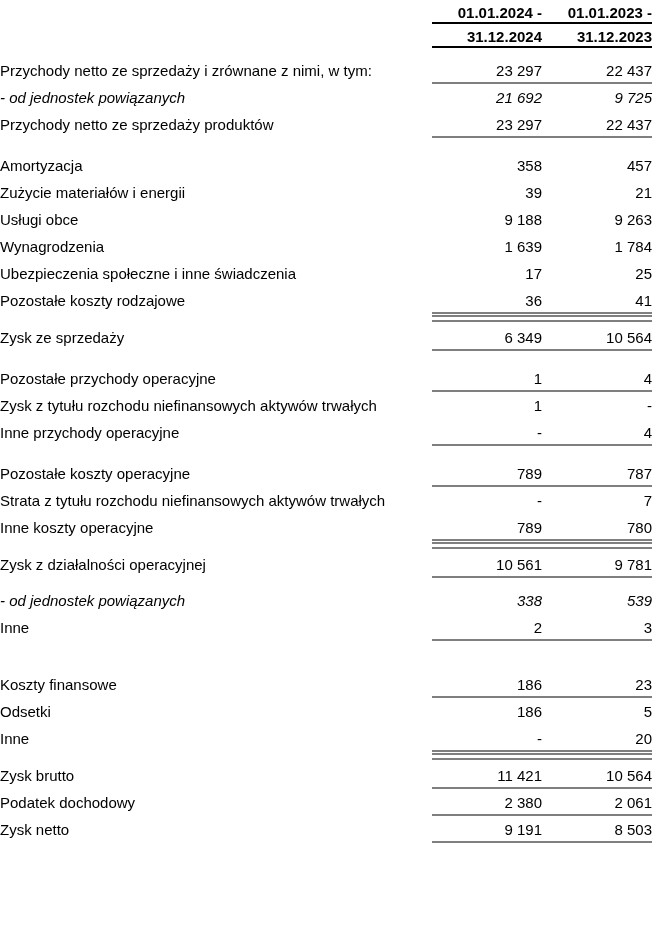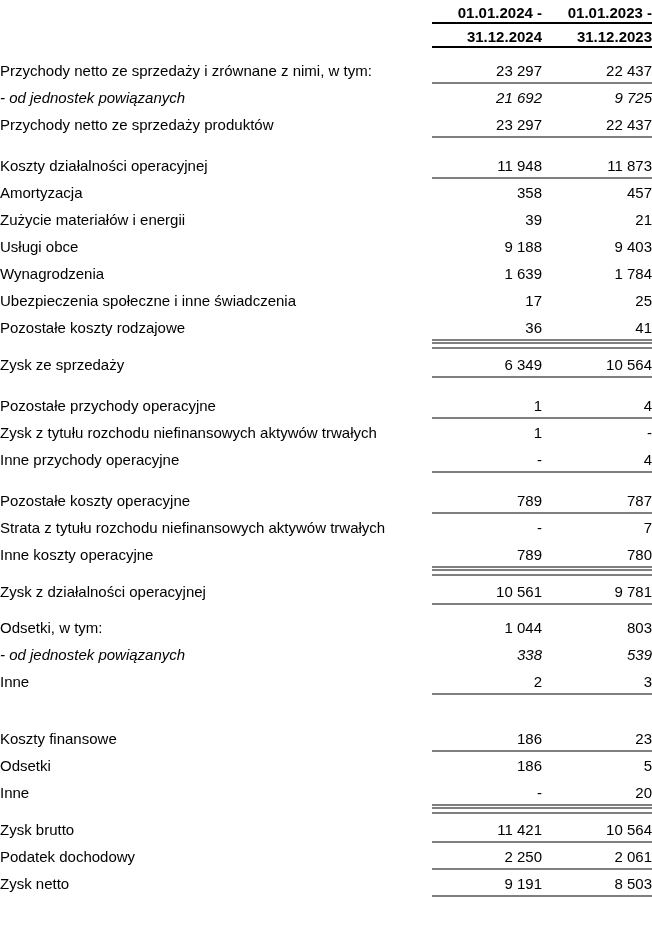--- a/index.html
+++ b/index.html
@@ -146,39 +146,34 @@
         <td class="num rule-b">23 297</td>
         <td class="num rule-b">22 437</td>
       </tr>
 
       <tr class="gap">
         <td></td>
         <td></td>
         <td></td>
       </tr>
 
-      <tr class="r bold">
-        <td class="label">Koszty działalności operacyjnej</td>
-        <td class="num rule-b">11 948</td>
-        <td class="num rule-b">11 873</td>
-      </tr>
       <tr class="r">
         <td class="label">Amortyzacja</td>
         <td class="num">358</td>
         <td class="num">457</td>
       </tr>
       <tr class="r">
         <td class="label">Zużycie materiałów i energii</td>
         <td class="num">39</td>
         <td class="num">21</td>
       </tr>
       <tr class="r">
         <td class="label">Usługi obce</td>
         <td class="num">9 188</td>
-        <td class="num">9 403</td>
+        <td class="num">9 263</td>
       </tr>
       <tr class="r">
         <td class="label">Wynagrodzenia</td>
         <td class="num">1 639</td>
         <td class="num">1 784</td>
       </tr>
       <tr class="r">
         <td class="label">Ubezpieczenia społeczne i inne świadczenia</td>
         <td class="num">17</td>
         <td class="num">25</td>
@@ -256,25 +251,20 @@
         <td class="num rule-b">10 561</td>
         <td class="num rule-b">9 781</td>
       </tr>
 
       <tr class="gap-sm">
         <td></td>
         <td></td>
         <td></td>
       </tr>
 
-      <tr class="r">
-        <td class="label">Odsetki, w tym:</td>
-        <td class="num">1 044</td>
-        <td class="num">803</td>
-      </tr>
       <tr class="r ital">
         <td class="label indent">- od jednostek powiązanych</td>
         <td class="num">338</td>
         <td class="num">539</td>
       </tr>
       <tr class="r">
         <td class="label">Inne</td>
         <td class="num rule-b">2</td>
         <td class="num rule-b">3</td>
       </tr>
@@ -307,21 +297,21 @@
         <td class="dblrule"></td>
       </tr>
 
       <tr class="r bold">
         <td class="label">Zysk brutto</td>
         <td class="num rule-b">11 421</td>
         <td class="num rule-b">10 564</td>
       </tr>
       <tr class="r">
         <td class="label">Podatek dochodowy</td>
-        <td class="num rule-b">2 250</td>
+        <td class="num rule-b">2 380</td>
         <td class="num rule-b">2 061</td>
       </tr>
       <tr class="r bold">
         <td class="label">Zysk netto</td>
         <td class="num rule-b">9 191</td>
         <td class="num rule-b">8 503</td>
       </tr>
 
     </tbody>
   </table>

